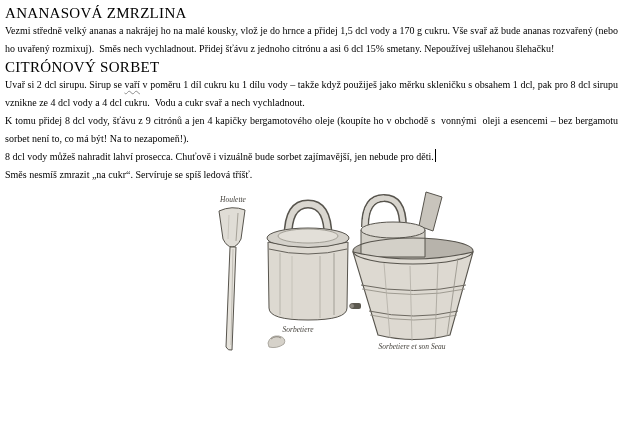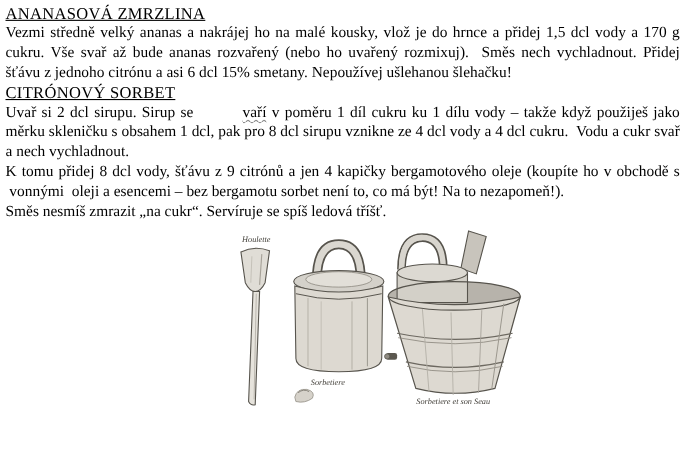--- a/index.html
+++ b/index.html
@@ -13,36 +13,34 @@
   }
   .doc {
     padding: 4px 7px 0 5px;
   }
   h1.rec-head {
     font-size: 15px;
     line-height: 18px;
     font-weight: 400;
     letter-spacing: 0.3px;
     margin: 0;
-    text-decoration: underline;
   }
   h1.rec-head.gap-above { }
   p.rec-par {
-    font-size: 14px;
+    font-size: 10px;
     line-height: 18px;
     margin: 0;
     text-align: justify;
   }
   .squiggle {
     text-decoration: underline;
     text-decoration-style: wavy;
     text-decoration-color: #8d8d8d;
     text-decoration-thickness: 1px;
     text-underline-offset: 2px;
-    margin-left: 40px;
   }
   .caret {
     display: inline-block;
     width: 1px;
     height: 13px;
     background: #000000;
     vertical-align: -2px;
     margin-left: 1px;
   }
   .figure {
@@ -62,20 +60,21 @@
 <body>
 
 <div class="doc">
 
   <h1 class="rec-head">ANANASOVÁ ZMRZLINA</h1>
   <p class="rec-par">Vezmi středně velký ananas a nakrájej ho na malé kousky, vlož je do hrnce a přidej 1,5 dcl vody a 170 g cukru. Vše svař až bude ananas rozvařený (nebo ho uvařený rozmixuj). &nbsp;Směs nech vychladnout. Přidej šťávu z jednoho citrónu a asi 6 dcl 15% smetany. Nepoužívej ušlehanou šlehačku!</p>
 
   <h1 class="rec-head gap-above">CITRÓNOVÝ SORBET</h1>
   <p class="rec-par"><span>Uvař si 2 dcl sirupu. Sirup se </span><span class="squiggle">vaří</span><span> v poměru 1 díl cukru ku 1 dílu vody – takže když použiješ jako měrku skleničku s obsahem 1 dcl, pak pro 8 dcl sirupu vznikne ze 4 dcl vody a 4 dcl cukru. &nbsp;Vodu a cukr svař a nech vychladnout.</span></p>
   <p class="rec-par">K tomu přidej 8 dcl vody, šťávu z 9 citrónů a jen 4 kapičky bergamotového oleje (koupíte ho v obchodě s &nbsp;vonnými &nbsp;oleji a esencemi – bez bergamotu sorbet není to, co má být! Na to nezapomeň!).</p>
+  <p class="rec-par"><span>8 dcl vody můžeš nahradit lahví prosecca. Chuťově i vizuálně bude sorbet zajímavější, jen nebude pro děti.</span><span class="caret"></span></p>
   <p class="rec-par">Směs nesmíš zmrazit „na cukr“. Servíruje se spíš ledová tříšť.</p>
 
   <div class="figure">
     <svg width="300" height="172" viewBox="0 0 300 172" xmlns="http://www.w3.org/2000/svg">
 
       <g>
         <text class="lbl" x="45" y="13" text-anchor="middle">Houlette</text>
         <path d="M31 22 Q44 16 57 21 L53 50 Q49 58 44 58 Q39 58 35 50 Z" fill="#e0ddd6" stroke="#57544d" stroke-width="1"></path>
         <path d="M50 24 L48 52" stroke="#a5a198" stroke-width="1" fill="none"></path>
         <path d="M41 26 L40 50" stroke="#c2beb5" stroke-width="0.8" fill="none"></path>

